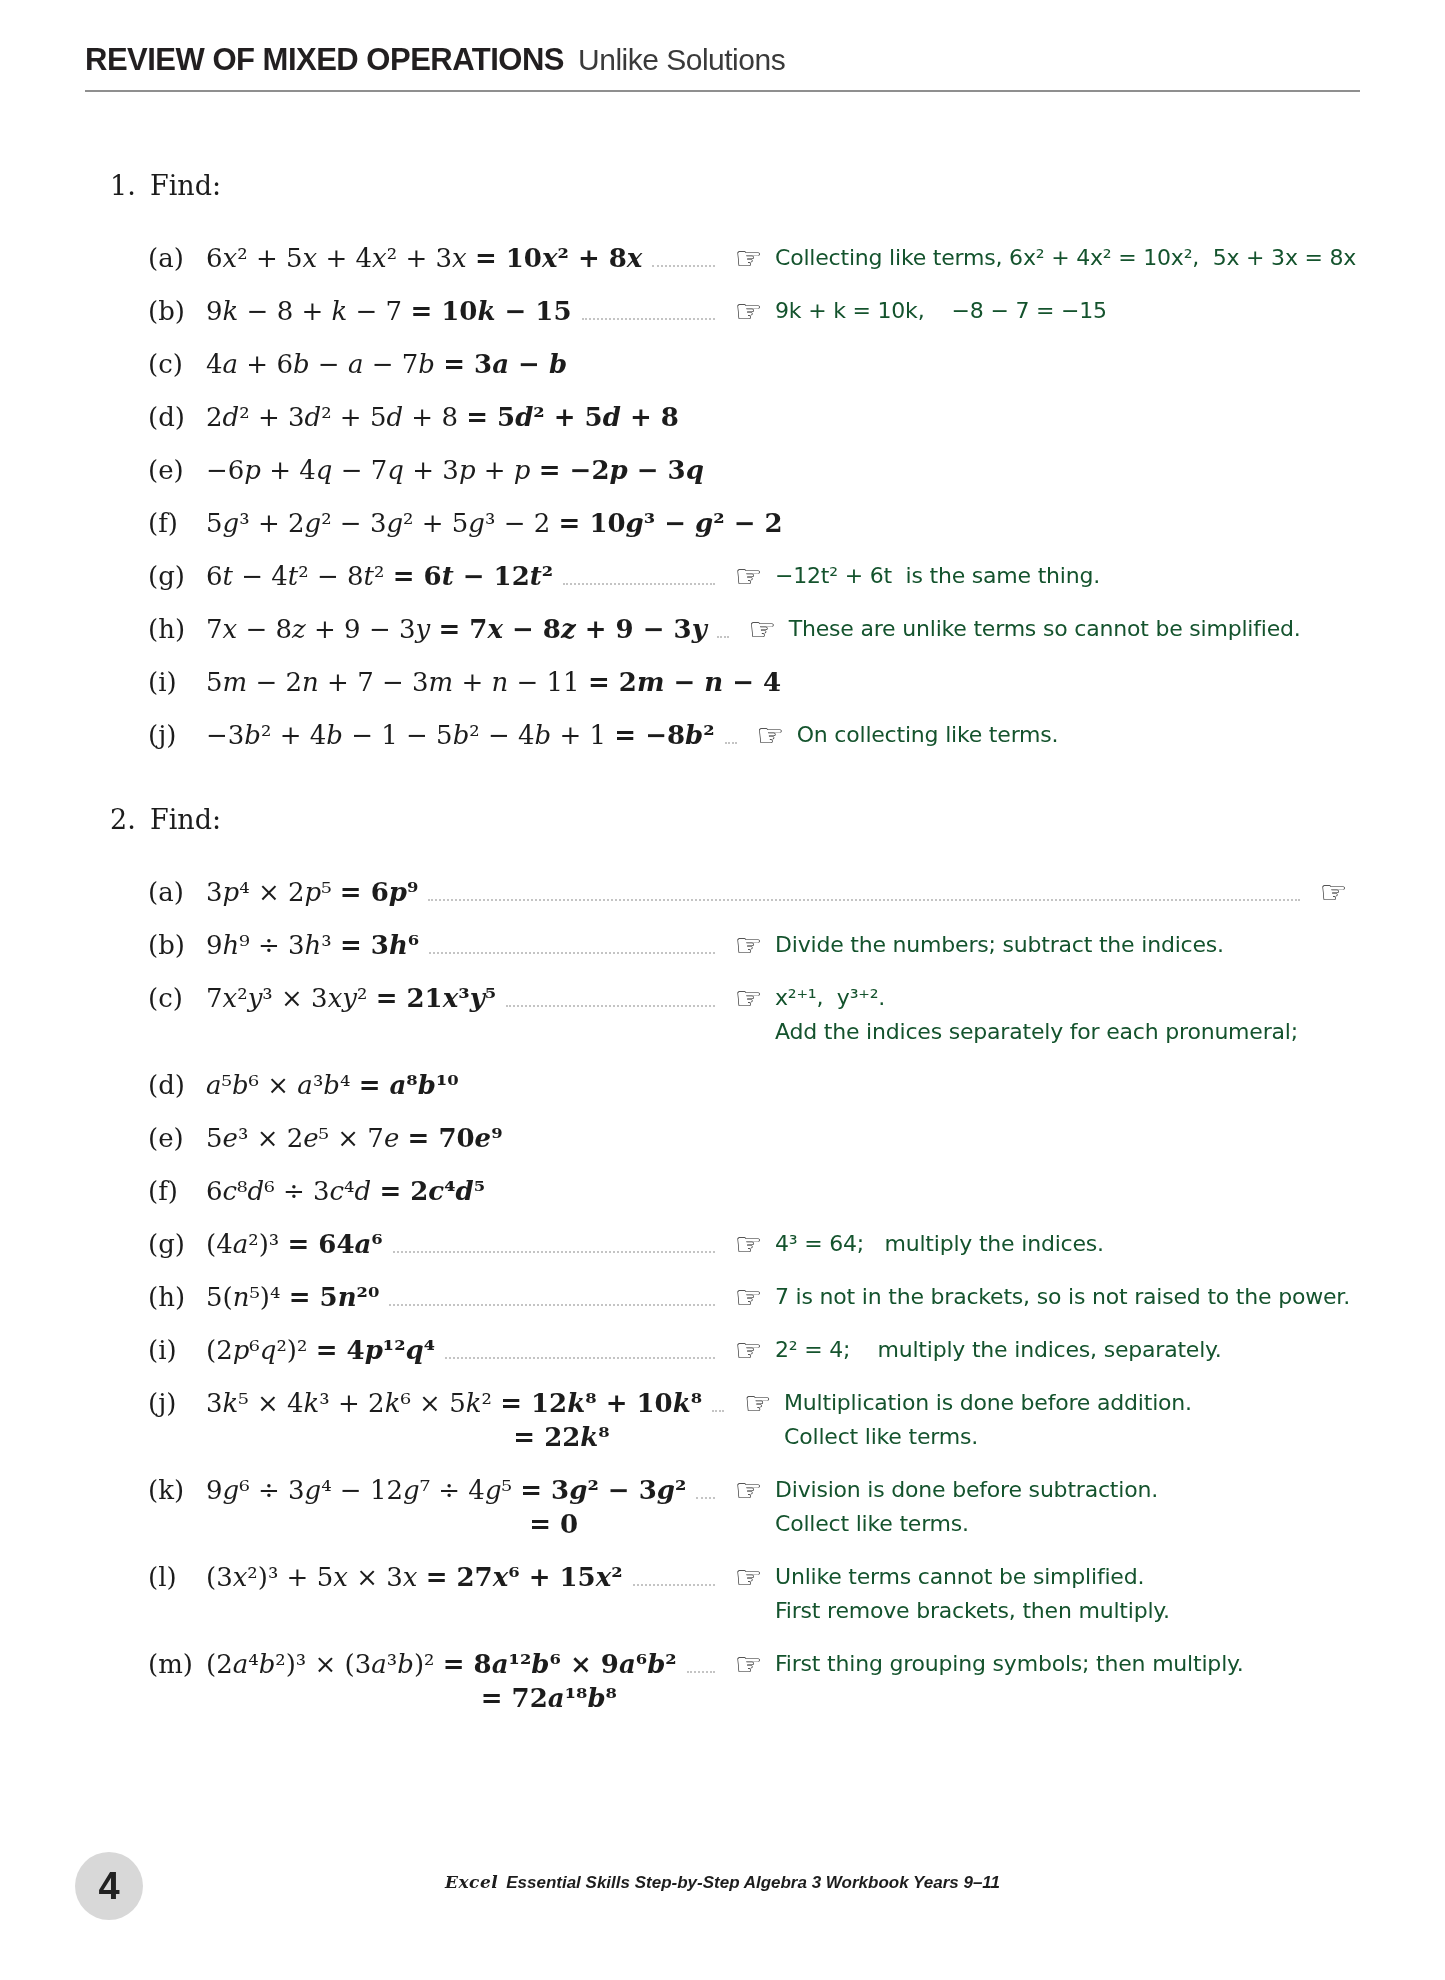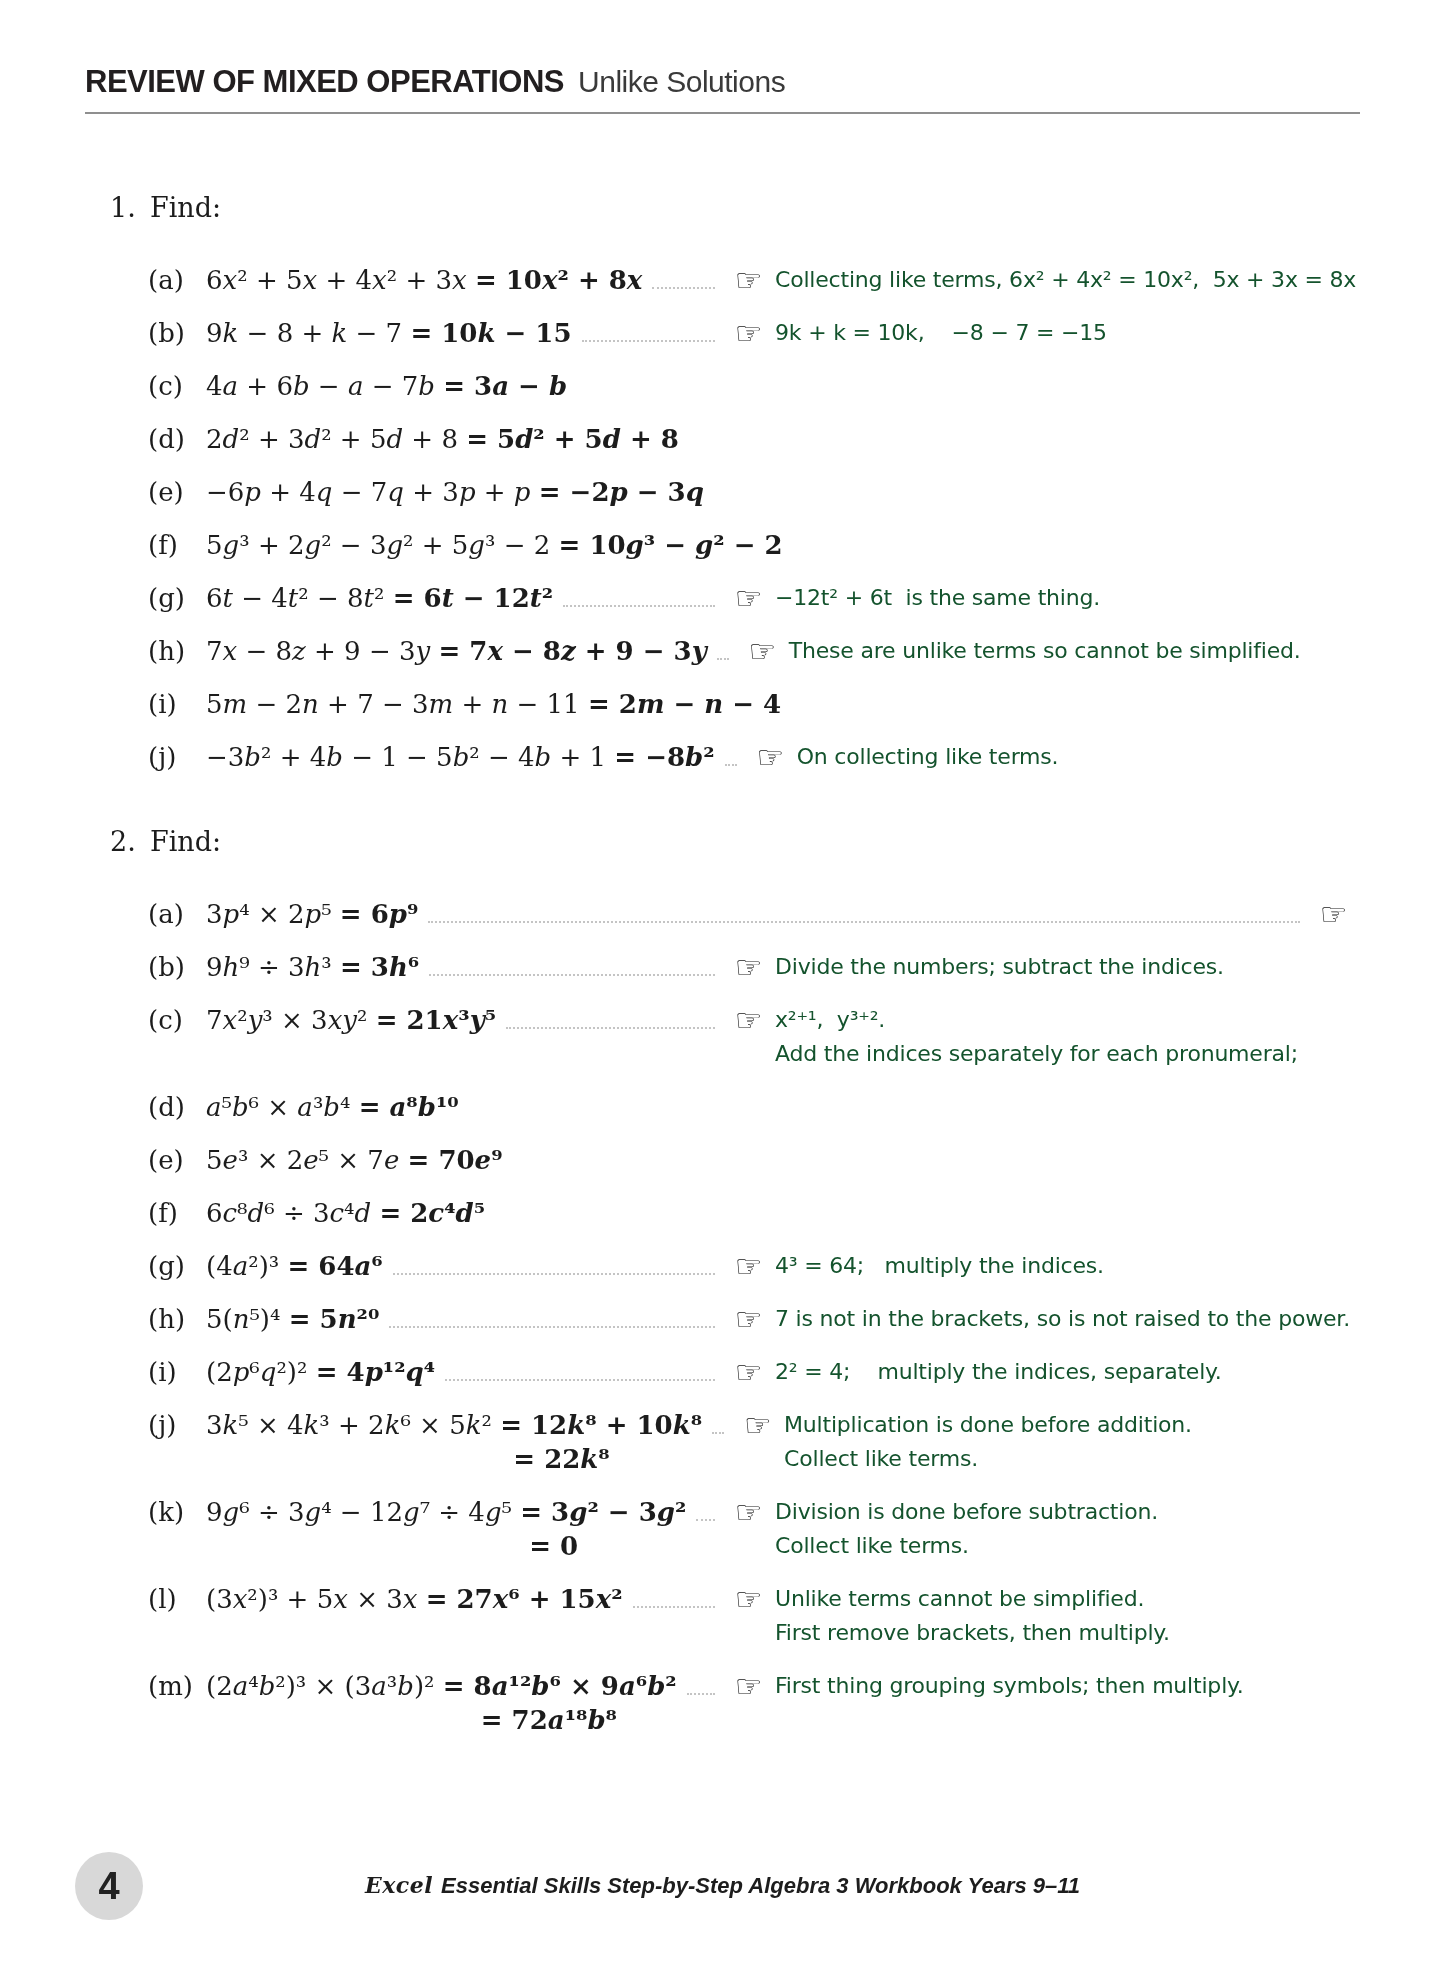--- a/index.html
+++ b/index.html
@@ -5,21 +5,21 @@
   html,body{margin:0;padding:0;background:#ffffff;}
   .page{
     position:relative;
     width:1445px;height:1980px;
     background:#ffffff;
     font-family:"DejaVu Serif", serif;
     color:#1c1c1c;
     overflow:hidden;
   }
   
-  .header{padding:64px 85px 0 85px;}
+  .header{padding:42px 85px 0 85px;}
   .header-line{display:flex;align-items:baseline;gap:14px;}
   .title{
     font-family:"Liberation Sans", sans-serif;
     font-weight:bold;font-size:31px;letter-spacing:-0.5px;color:#221f20;
   }
   .subtitle{
     font-family:"Liberation Sans", sans-serif;
     font-weight:400;font-size:30px;color:#3a3a3a;letter-spacing:-0.5px;
   }
   .rule{margin-top:12px;border-bottom:2px solid #8f8f8f;}
@@ -69,21 +69,21 @@
     background:#d8d8d8;
     display:flex;align-items:center;justify-content:center;
     font-family:"Liberation Sans", sans-serif;
     font-weight:bold;font-size:38px;color:#222;
   }
   .footer-line{
     position:absolute;left:0;top:1872px;width:100%;
     text-align:center;
     font-family:"Liberation Sans", sans-serif;
     font-style:italic;font-weight:bold;
-    font-size:22px;color:#1d1d1d;
+    font-size:17px;color:#1d1d1d;
   }
   .footer-line .brand{
     font-family:"DejaVu Serif", serif;
     font-weight:bold;font-style:italic;
     margin-right:8px;letter-spacing:0.5px;
   }
 </style>
 </head>
 <body>
 

